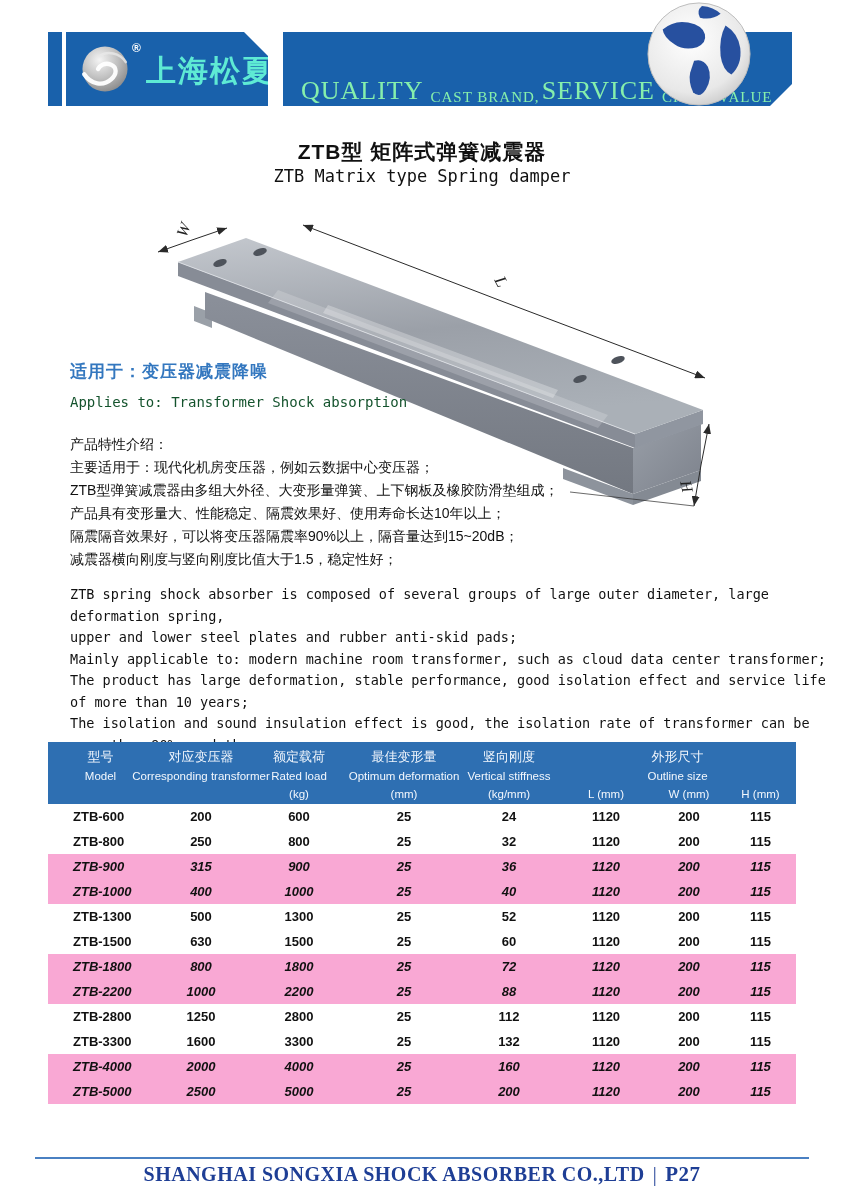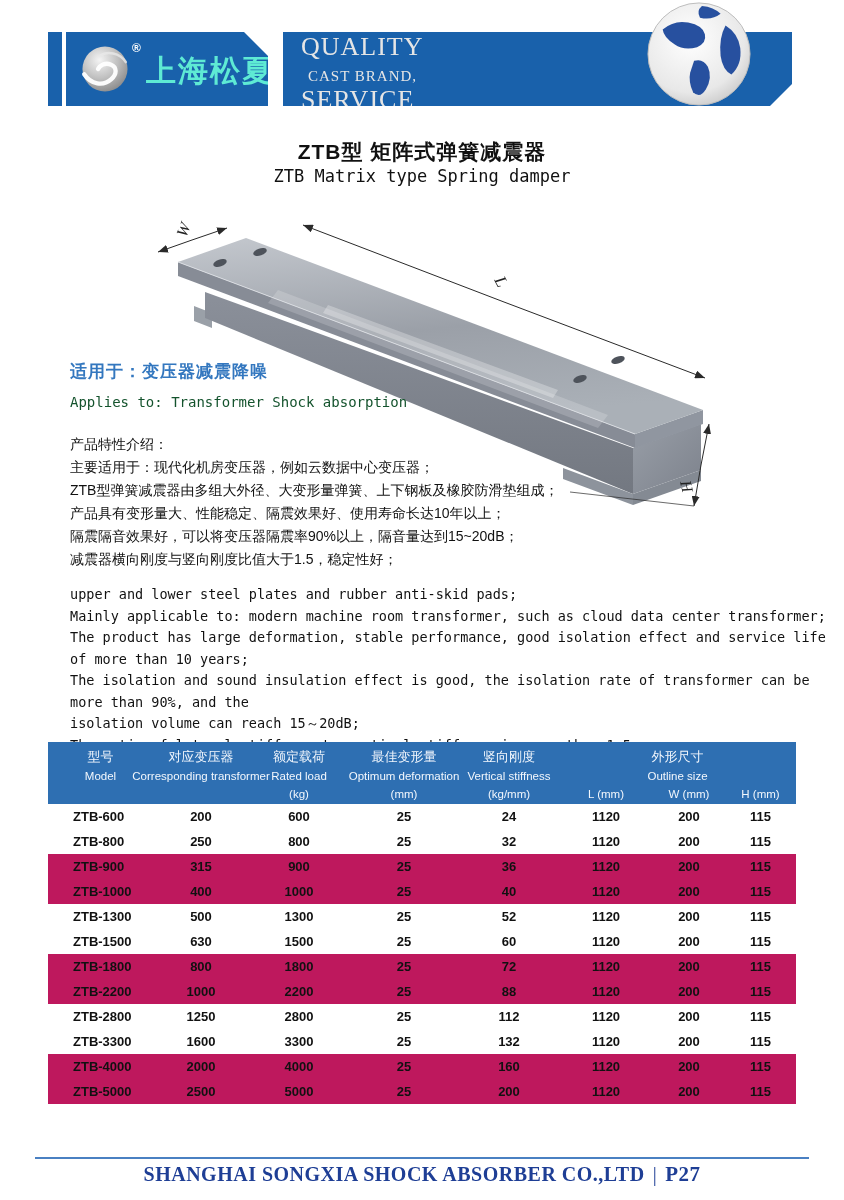--- a/index.html
+++ b/index.html
@@ -10,22 +10,22 @@
   
   .left-strip{position:absolute;left:48px;top:32px;width:14px;height:74px;background:#1961ab;}
   .logo-box{position:absolute;left:66px;top:32px;width:202px;height:74px;background:#1961ab;
             clip-path:polygon(0 0,calc(100% - 24px) 0,100% 24px,100% 100%,0 100%);}
   .logo-sphere{position:absolute;left:13px;top:11px;width:52px;height:52px;}
   .logo-reg{position:absolute;left:66px;top:9px;color:#fff;font-size:12px;font-weight:bold;}
   .logo-text{position:absolute;left:80px;top:0;height:74px;line-height:78px;color:#5eead4;
              font-size:30px;font-weight:bold;letter-spacing:2px;white-space:nowrap;}
   .banner{position:absolute;left:283px;top:32px;width:509px;height:74px;background:#1961ab;
           clip-path:polygon(0 0,100% 0,100% calc(100% - 22px),calc(100% - 22px) 100%,0 100%);
-          display:flex;align-items:flex-start;padding-left:18px;box-sizing:border-box;
-          font-family:"Liberation Serif",serif;color:#e5e5e5;white-space:nowrap;flex-direction:column;}
+          display:flex;align-items:flex-end;padding-left:18px;box-sizing:border-box;
+          font-family:"Liberation Serif",serif;color:#86efac;white-space:nowrap;}
   .slog-big{font-size:26px;letter-spacing:1px;}
   .slog-small{font-size:15px;letter-spacing:1px;margin:0 2px 0 7px;padding-top:6px;}
   .globe{position:absolute;left:645px;top:0;width:108px;height:108px;z-index:3;}
 
   
   .title-zh{position:absolute;left:0;top:138px;width:100%;text-align:center;
             font-size:21px;font-weight:bold;letter-spacing:1px;color:#111;}
   .title-en{position:absolute;left:0;top:166px;width:100%;text-align:center;
             font-family:"DejaVu Sans Mono",monospace;font-size:17px;color:#111;}
 
@@ -47,21 +47,21 @@
   
   .ztable{position:absolute;left:48px;top:742px;width:748px;}
   .thead{display:grid;grid-template-columns:105px 96px 100px 110px 100px 94px 72px 71px;
          grid-template-rows:20px 18px 18px;background:#2e6fb2;color:#f2f7fd;
          height:62px;box-sizing:border-box;padding-top:5px;}
   .th{display:flex;align-items:center;justify-content:center;white-space:nowrap;}
   .th.zh{font-size:13px;}
   .th.en{font-size:11.5px;}
   .tbody .trow{display:grid;grid-template-columns:105px 96px 100px 110px 100px 94px 72px 71px;
          height:25px;align-items:center;font-size:13px;font-weight:700;color:#111;}
-  .trow.shaded{background:#be185d;}
+  .trow.shaded{background:#f9a8d4;font-style:italic;}
   .tcell{text-align:center;}
   .tcell.c0{text-align:left;padding-left:25px;}
 
   
   .footer-line{position:absolute;left:35px;top:1157px;width:774px;height:2px;background:#4a80c2;}
   .footer-text{position:absolute;left:0;top:1162px;width:100%;text-align:center;
                font-family:"Liberation Serif",serif;font-weight:bold;font-size:20px;
                color:#1e3e95;letter-spacing:0.5px;}
   .footer-sep{margin:0 8px;font-weight:normal;}
   .footer-page{font-size:21px;}
@@ -178,20 +178,21 @@
         <div>主要适用于：现代化机房变压器，例如云数据中心变压器；</div>
         <div>ZTB型弹簧减震器由多组大外径、大变形量弹簧、上下钢板及橡胶防滑垫组成；</div>
         <div>产品具有变形量大、性能稳定、隔震效果好、使用寿命长达10年以上；</div>
         <div>隔震隔音效果好，可以将变压器隔震率90%以上，隔音量达到15~20dB；</div>
         <div>减震器横向刚度与竖向刚度比值大于1.5，稳定性好；</div>
       </div>
   </div>
 
   <div class="features-en">
     <div>
+        <div>ZTB spring shock absorber is composed of several groups of large outer diameter, large deformation spring,</div>
         <div>upper and lower steel plates and rubber anti-skid pads;</div>
         <div>Mainly applicable to: modern machine room transformer, such as cloud data center transformer;</div>
         <div>The product has large deformation, stable performance, good isolation effect and service life of more than 10 years;</div>
         <div>The isolation and sound insulation effect is good, the isolation rate of transformer can be more than 90%, and the</div>
         <div>isolation volume can reach 15～20dB;</div>
         <div>The ratio of lateral stiffness to vertical stiffness is more than 1.5.</div>
       </div>
   </div>
 
   <div class="ztable">

